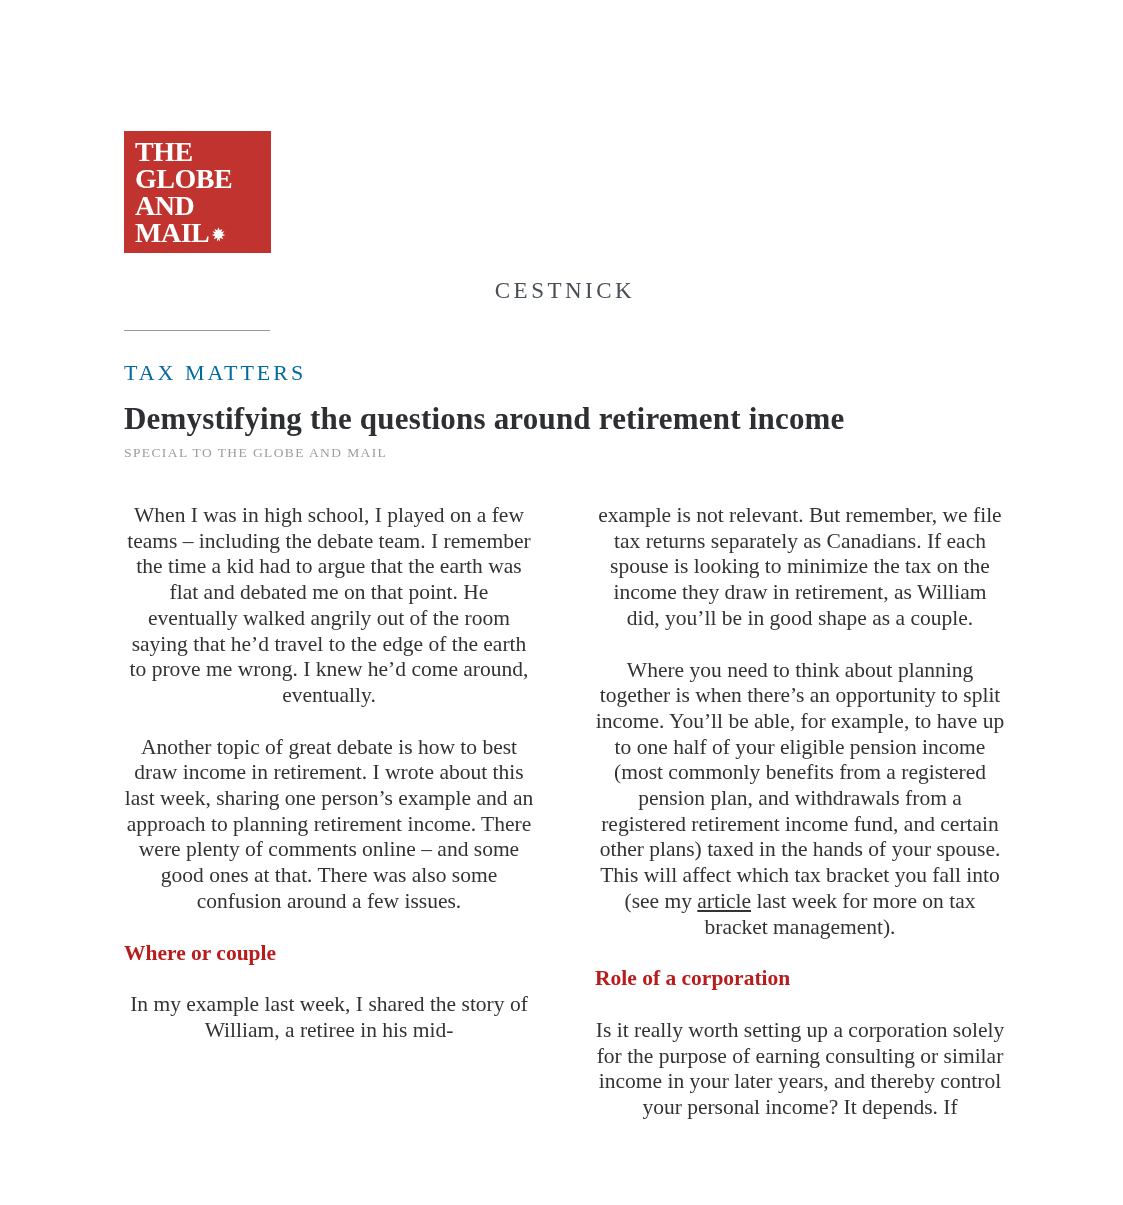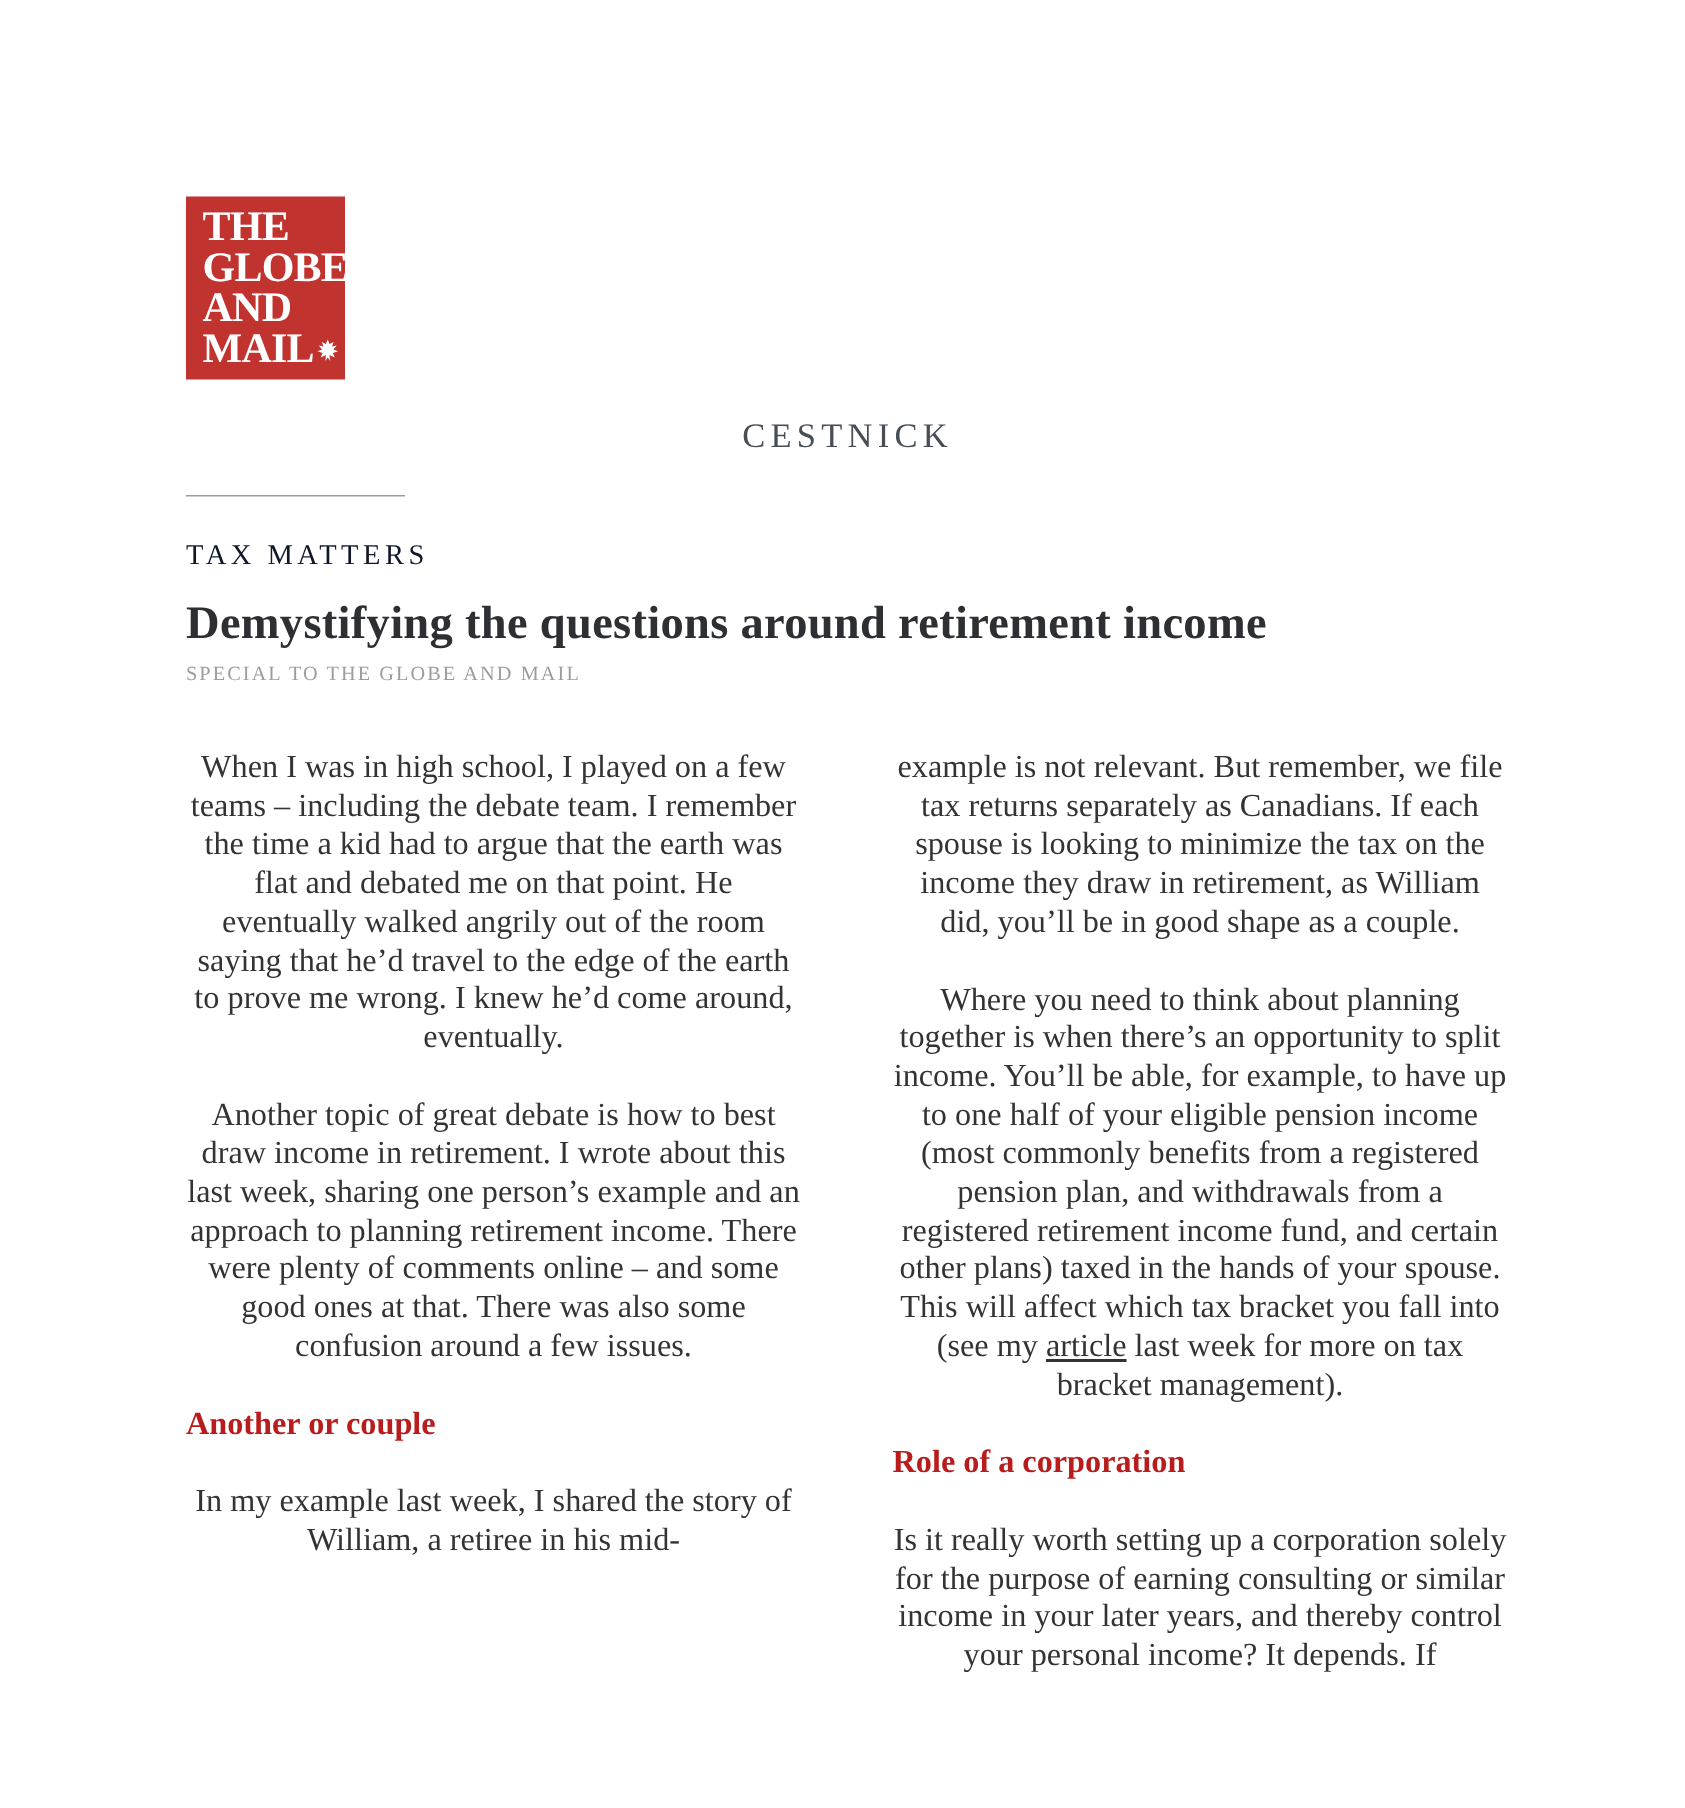--- a/index.html
+++ b/index.html
@@ -15,21 +15,21 @@
     background: #ffffff;
     font-family: "Liberation Serif", serif;
   }
   .content {
     margin-left: 124px;
     width: 882px;
   }
   
   .logo {
     margin-top: 131px;
-    width: 106px;
+    width: 147px;
     height: 122px;
     background: #c1332e;
     box-sizing: border-box;
     padding: 7px 6px 0 11px;
     overflow: hidden;
   }
   .logo-line {
     color: #ffffff;
     font-family: "Liberation Serif", serif;
     font-weight: bold;
@@ -54,23 +54,23 @@
     text-align: center;
   }
   .divider {
     margin-top: 26px;
     width: 146px;
     height: 0;
     border-top: 1px solid #9a9a9a;
   }
   .kicker {
     margin-top: 29px;
-    font-size: 19px;
+    font-size: 22px;
     letter-spacing: 3px;
-    color: #0f172a;
+    color: #0369a1;
   }
   
   .title {
     margin-top: 15px;
     font-size: 31px;
     font-weight: bold;
     color: #2d2f32;
     letter-spacing: 0.2px;
   }
   .byline {
@@ -138,21 +138,21 @@
     <div class="kicker">TAX MATTERS</div>
 
     <h1 class="title" style="margin-bottom:0;">Demystifying the questions around retirement income</h1>
     <div class="byline">SPECIAL TO THE GLOBE AND MAIL</div>
 
     <div class="body-columns">
 
       <div class="col">
         <p>When I was in high school, I played on a few teams – including the debate team. I remember the time a kid had to argue that the earth was flat and debated me on that point. He eventually walked angrily out of the room saying that he’d travel to the edge of the earth to prove me wrong. I knew he’d come around, eventually.</p>
         <p>Another topic of great debate is how to best draw income in retirement. I wrote about this last week, sharing one person’s example and an approach to planning retirement income. There were plenty of comments online – and some good ones at that. There was also some confusion around a few issues.</p>
-        <div class="subhead">Another or couple</div>
+        <div class="subhead">Where or couple</div>
         <p>In my example last week, I shared the story of William, a retiree in his mid-</p>
       </div>
 
       <div class="col">
         <p>example is not relevant. But remember, we file tax returns separately as Canadians. If each spouse is looking to minimize the tax on the income they draw in retirement, as William did, you’ll be in good shape as a couple.</p>
         <p><span>Where you need to think about planning together is when there’s an opportunity to split income. You’ll be able, for example, to have up to one half of your eligible pension income (most commonly benefits from a registered pension plan, and withdrawals from a registered retirement income fund, and certain other plans) taxed in the hands of your spouse. This will affect which tax bracket you fall into (see my </span><a href="#" class="article-link">article</a><span> last week for more on tax bracket management).</span></p>
         <div class="subhead">Role of a corporation</div>
         <p>Is it really worth setting up a corporation solely for the purpose of earning consulting or similar income in your later years, and thereby control your personal income? It depends. If</p>
       </div>
 

